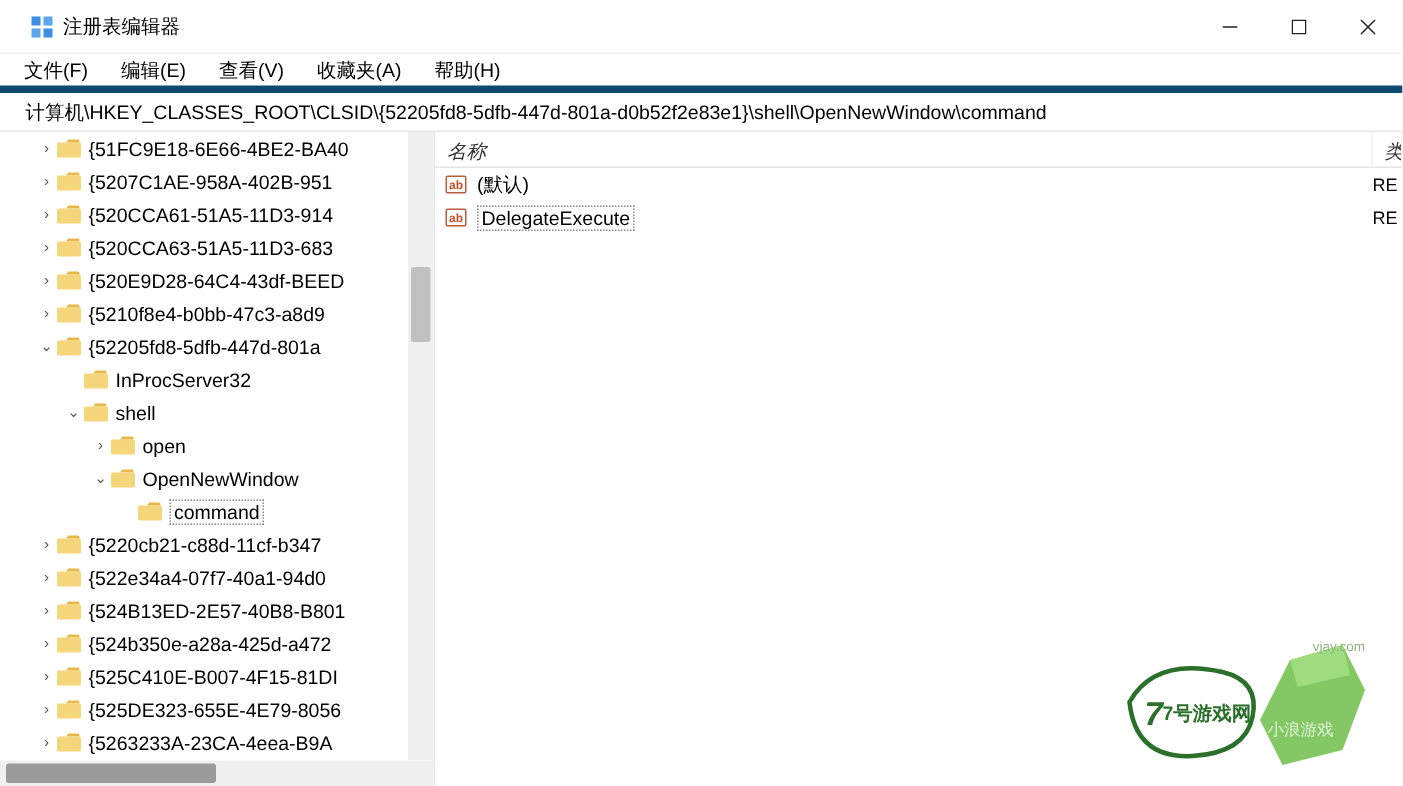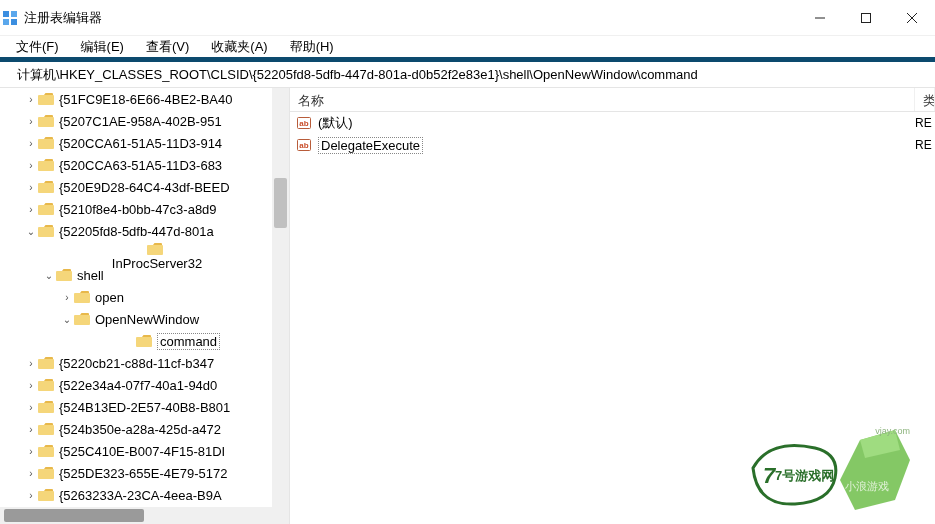--- a/index.html
+++ b/index.html
@@ -10,21 +10,21 @@
     width: 935px;
     height: 524px;
     overflow: hidden;
     position: relative;
     color: #000;
   }
   .titlebar {
     height: 36px;
     display: flex;
     align-items: center;
-    padding-left: 2px;
+    padding-left: 20px;
     background: #fff;
     border-bottom: 1px solid #f0f0f0;
   }
   .titlebar .app-icon {
     width: 16px; height: 16px;
     display: inline-flex; align-items: center; justify-content: center;
     margin-right: 6px;
   }
   .titlebar .title { font-size: 13px; }
   .win-controls {
@@ -130,20 +130,21 @@
   .list-header {
     display: flex;
     height: 24px;
     border-bottom: 1px solid #e5e5e5;
     font-size: 13px;
     color: #333;
   }
   .list-header .col {
     padding: 4px 8px;
     border-right: 1px solid #f0f0f0;
+    font-style: italic;
   }
   .col-name { flex: 1; }
   .col-type { width: 20px; overflow: hidden; }
   .list-row {
     display: flex;
     align-items: center;
     height: 22px;
     padding-left: 6px;
   }
   .list-row .val-icon {
@@ -283,21 +284,21 @@
         <div class="tree-item" style="padding-left: 24px;">
           <span class="expander">⌄</span>
           <span class="folder">
             <svg width="16" height="14" viewBox="0 0 16 14">
               <path d="M1 3 L6 3 L7.5 1 L14 1 Q15 1 15 2 L15 3 Z" fill="#e8b84a"></path>
               <path d="M1 3 L15 3 Q16 3 16 4 L16 12 Q16 13 15 13 L1 13 Q0 13 0 12 L0 4 Q0 3 1 3 Z" fill="#f5d67a"></path>
             </svg>
           </span>
           <span class="lbl">{52205fd8-5dfb-447d-801a</span>
         </div>
-        <div class="tree-item" style="padding-left: 42px; flex-direction: column;">
+        <div class="tree-item" style="padding-left: 42px;">
           <span class="expander"></span>
           <span class="folder">
             <svg width="16" height="14" viewBox="0 0 16 14">
               <path d="M1 3 L6 3 L7.5 1 L14 1 Q15 1 15 2 L15 3 Z" fill="#e8b84a"></path>
               <path d="M1 3 L15 3 Q16 3 16 4 L16 12 Q16 13 15 13 L1 13 Q0 13 0 12 L0 4 Q0 3 1 3 Z" fill="#f5d67a"></path>
             </svg>
           </span>
           <span class="lbl">InProcServer32</span>
         </div>
         <div class="tree-item" style="padding-left: 42px;">
@@ -323,21 +324,21 @@
         <div class="tree-item" style="padding-left: 60px;">
           <span class="expander">⌄</span>
           <span class="folder">
             <svg width="16" height="14" viewBox="0 0 16 14">
               <path d="M1 3 L6 3 L7.5 1 L14 1 Q15 1 15 2 L15 3 Z" fill="#e8b84a"></path>
               <path d="M1 3 L15 3 Q16 3 16 4 L16 12 Q16 13 15 13 L1 13 Q0 13 0 12 L0 4 Q0 3 1 3 Z" fill="#f5d67a"></path>
             </svg>
           </span>
           <span class="lbl">OpenNewWindow</span>
         </div>
-        <div class="tree-item selected" style="padding-left: 78px; margin-left: 44px;">
+        <div class="tree-item selected" style="padding-left: 78px;">
           <span class="expander"></span>
           <span class="folder">
             <svg width="16" height="14" viewBox="0 0 16 14">
               <path d="M1 3 L6 3 L7.5 1 L14 1 Q15 1 15 2 L15 3 Z" fill="#e8b84a"></path>
               <path d="M1 3 L15 3 Q16 3 16 4 L16 12 Q16 13 15 13 L1 13 Q0 13 0 12 L0 4 Q0 3 1 3 Z" fill="#f5d67a"></path>
             </svg>
           </span>
           <span class="lbl">command</span>
         </div>
         <div class="tree-item" style="padding-left: 24px;">
@@ -391,21 +392,21 @@
           <span class="lbl">{525C410E-B007-4F15-81DI</span>
         </div>
         <div class="tree-item" style="padding-left: 24px;">
           <span class="expander">›</span>
           <span class="folder">
             <svg width="16" height="14" viewBox="0 0 16 14">
               <path d="M1 3 L6 3 L7.5 1 L14 1 Q15 1 15 2 L15 3 Z" fill="#e8b84a"></path>
               <path d="M1 3 L15 3 Q16 3 16 4 L16 12 Q16 13 15 13 L1 13 Q0 13 0 12 L0 4 Q0 3 1 3 Z" fill="#f5d67a"></path>
             </svg>
           </span>
-          <span class="lbl">{525DE323-655E-4E79-5172</span>
+          <span class="lbl">{525DE323-655E-4E79-8056</span>
         </div>
         <div class="tree-item" style="padding-left: 24px;">
           <span class="expander">›</span>
           <span class="folder">
             <svg width="16" height="14" viewBox="0 0 16 14">
               <path d="M1 3 L6 3 L7.5 1 L14 1 Q15 1 15 2 L15 3 Z" fill="#e8b84a"></path>
               <path d="M1 3 L15 3 Q16 3 16 4 L16 12 Q16 13 15 13 L1 13 Q0 13 0 12 L0 4 Q0 3 1 3 Z" fill="#f5d67a"></path>
             </svg>
           </span>
           <span class="lbl">{5263233A-23CA-4eea-B9A</span>

